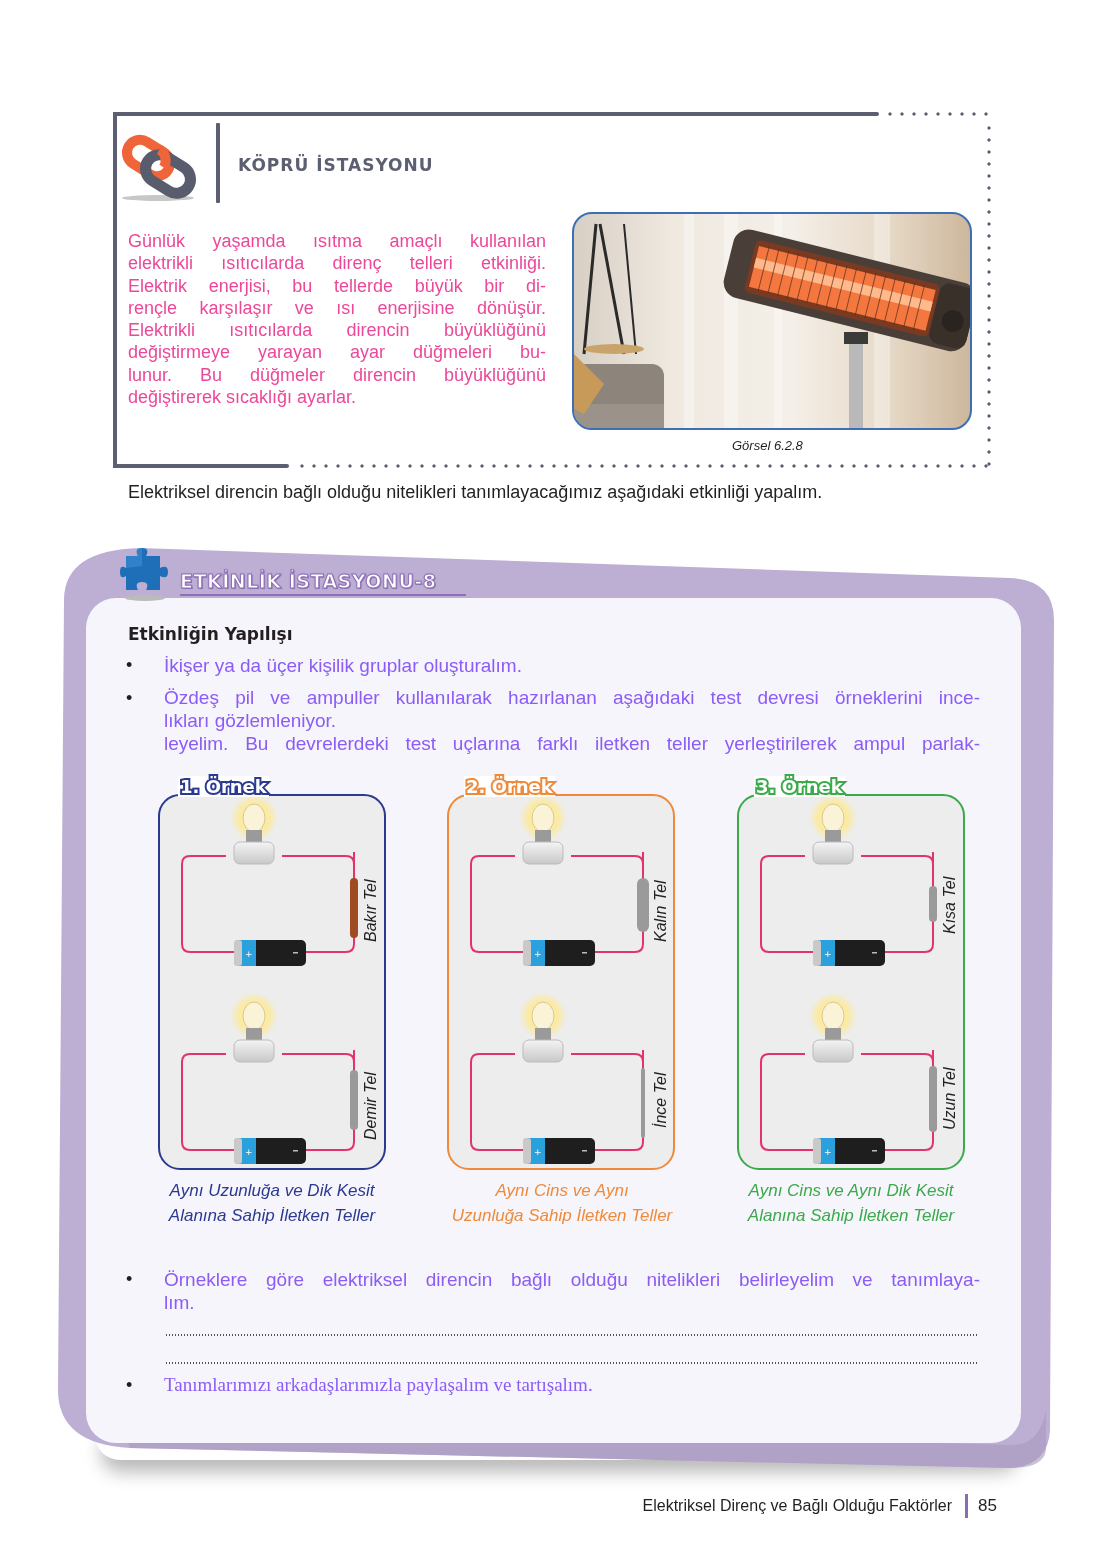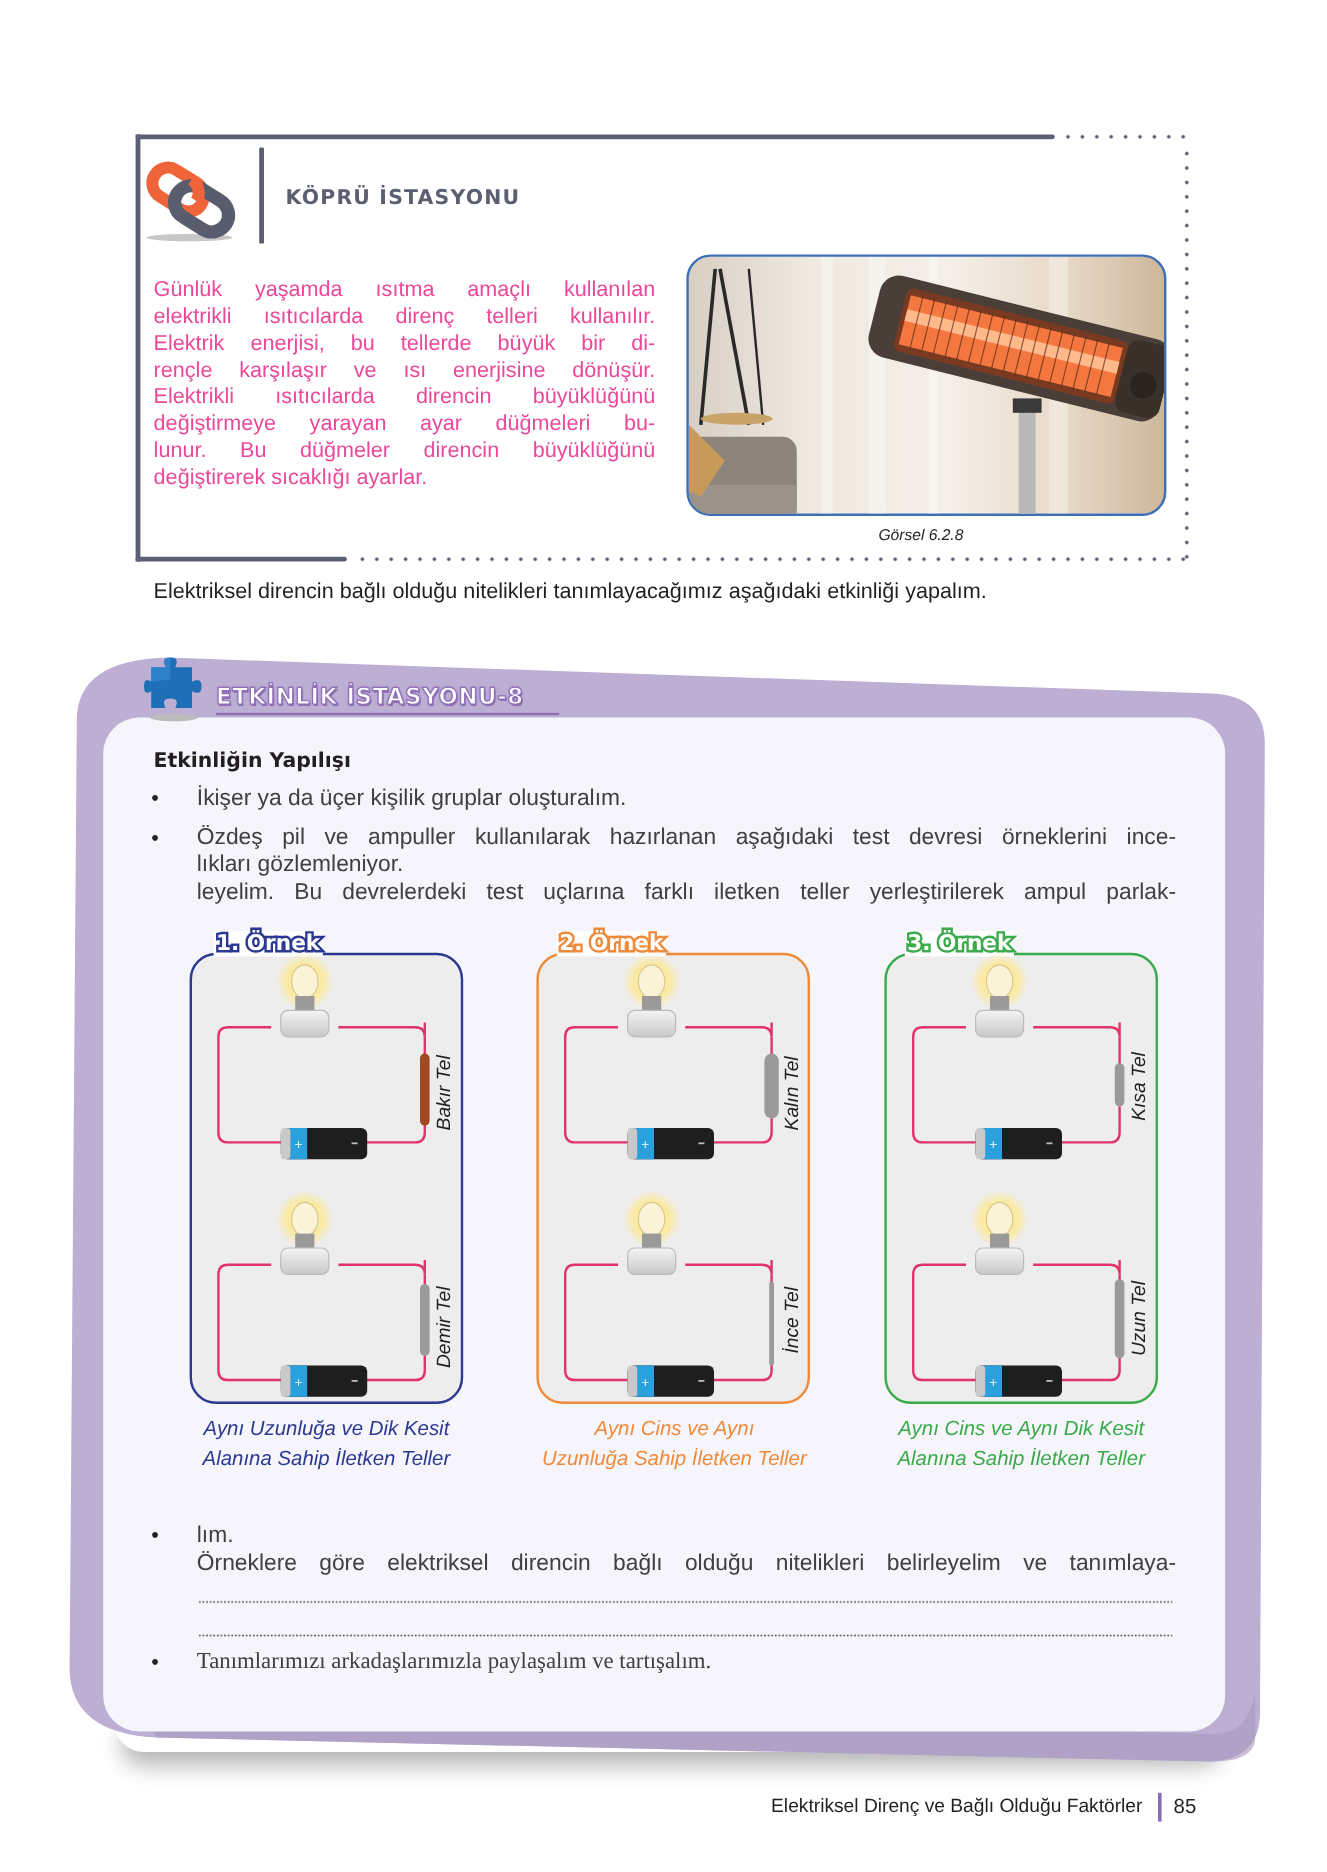--- a/index.html
+++ b/index.html
@@ -31,21 +31,21 @@
   .card-front { position: absolute; left: 86px; top: 598px; width: 935px; height: 845px; background: #f6f5fb; border-radius: 30px; }
 
   .puzzle-icon { position: absolute; left: 120px; top: 546px; width: 50px; height: 56px; }
   .activity-title { position: absolute; left: 180px; top: 570px; font-family: "DejaVu Sans", sans-serif; font-weight: bold; font-size: 19px; letter-spacing: 0.5px;
     color: #ffffff; -webkit-text-stroke: 1px #8f6fb6; text-shadow: 0 0 2px #8f6fb6, 1px 1px 0 #8f6fb6; }
   .activity-title-underline { position: absolute; left: 180px; top: 594px; width: 286px; height: 2px; background: #8f6fb6; }
 
   .subhead { position: absolute; left: 128px; top: 624px; font-family: "DejaVu Sans", sans-serif; font-weight: bold; font-size: 17px; color: #231f20; }
 
   .bullet { position: absolute; left: 126px; font-size: 18px; color: #231f20; }
-  .bullet-text { position: absolute; left: 164px; width: 816px; font-size: 19px; line-height: 23px; text-align: justify; color: #404040; }
+  .bullet-text { position: absolute; left: 164px; width: 816px; font-size: 19px; line-height: 23px; text-align: justify; color: #8b5cf6; }
 
   
   .example { position: absolute; width: 228px; height: 376px; border: 2px solid; border-radius: 22px; background: #ededed; }
   .ex-title { position: absolute; top: 776px; font-family: "DejaVu Sans", sans-serif; font-weight: bold; font-size: 18px; color: #ffffff;
     padding: 0 2px; background: #ffffff; }
   .ex-title span { color: #ffffff; }
   .wire-lbl { position: absolute; font-size: 16px; font-style: italic; color: #231f20; transform: rotate(-90deg); transform-origin: left top; white-space: nowrap; }
   .ex-caption { position: absolute; top: 1178px; width: 270px; font-size: 17px; font-style: italic; line-height: 25px; text-align: center; }
 
   .dotline { position: absolute; left: 165px; width: 812px; height: 2px;
@@ -76,21 +76,21 @@
     </g>
     <g transform="rotate(32 28 30)">
       <path d="M 34 14 A 13 13 0 0 1 47 27" fill="none" stroke="#f0643a" stroke-width="10"></path>
     </g>
   </svg>
   <div class="bridge-divider"></div>
   <div class="bridge-title">KÖPRÜ İSTASYONU</div>
 
   <div class="bridge-text">
     <div style="text-align-last: justify;">Günlük yaşamda ısıtma amaçlı kullanılan</div>
-    <div style="text-align-last: justify;">elektrikli ısıtıcılarda direnç telleri kullanılır.</div>
+    <div style="text-align-last: justify;">elektrikli ısıtıcılarda direnç telleri etkinliği.</div>
     <div style="text-align-last: justify;">Elektrik enerjisi, bu tellerde büyük bir di-</div>
     <div style="text-align-last: justify;">rençle karşılaşır ve ısı enerjisine dönüşür.</div>
     <div style="text-align-last: justify;">Elektrikli ısıtıcılarda direncin büyüklüğünü</div>
     <div style="text-align-last: justify;">değiştirmeye yarayan ayar düğmeleri bu-</div>
     <div style="text-align-last: justify;">lunur. Bu düğmeler direncin büyüklüğünü</div>
     <div>değiştirerek sıcaklığı ayarlar.</div>
   </div>
 
   <div class="heater-photo">
     <svg width="400" height="218" viewBox="0 0 400 218">
@@ -265,22 +265,22 @@
     <div>Aynı Cins ve Aynı</div>
     <div>Uzunluğa Sahip İletken Teller</div>
   </div>
   <div class="ex-caption" style="left:716px; color:#3aaa4a;">
     <div>Aynı Cins ve Aynı Dik Kesit</div>
     <div>Alanına Sahip İletken Teller</div>
   </div>
 
   <div class="bullet" style="top:1269px;">•</div>
   <div class="bullet-text" style="top:1268px;">
+    <div style="text-align-last: justify;">Örneklere göre elektriksel direncin bağlı olduğu nitelikleri belirleyelim ve tanımlaya-</div>
     <div>lım.</div>
-    <div style="text-align-last: justify;">Örneklere göre elektriksel direncin bağlı olduğu nitelikleri belirleyelim ve tanımlaya-</div>
   </div>
   <div class="dotline" style="top:1334px;"></div>
   <div class="dotline" style="top:1362px;"></div>
 
   <div class="bullet" style="top:1375px;">•</div>
   <div class="bullet-text" style="top:1373px;font-family:Liberation Serif, serif;">
     <div>Tanımlarımızı arkadaşlarımızla paylaşalım ve tartışalım.</div>
   </div>
 </div>
 

